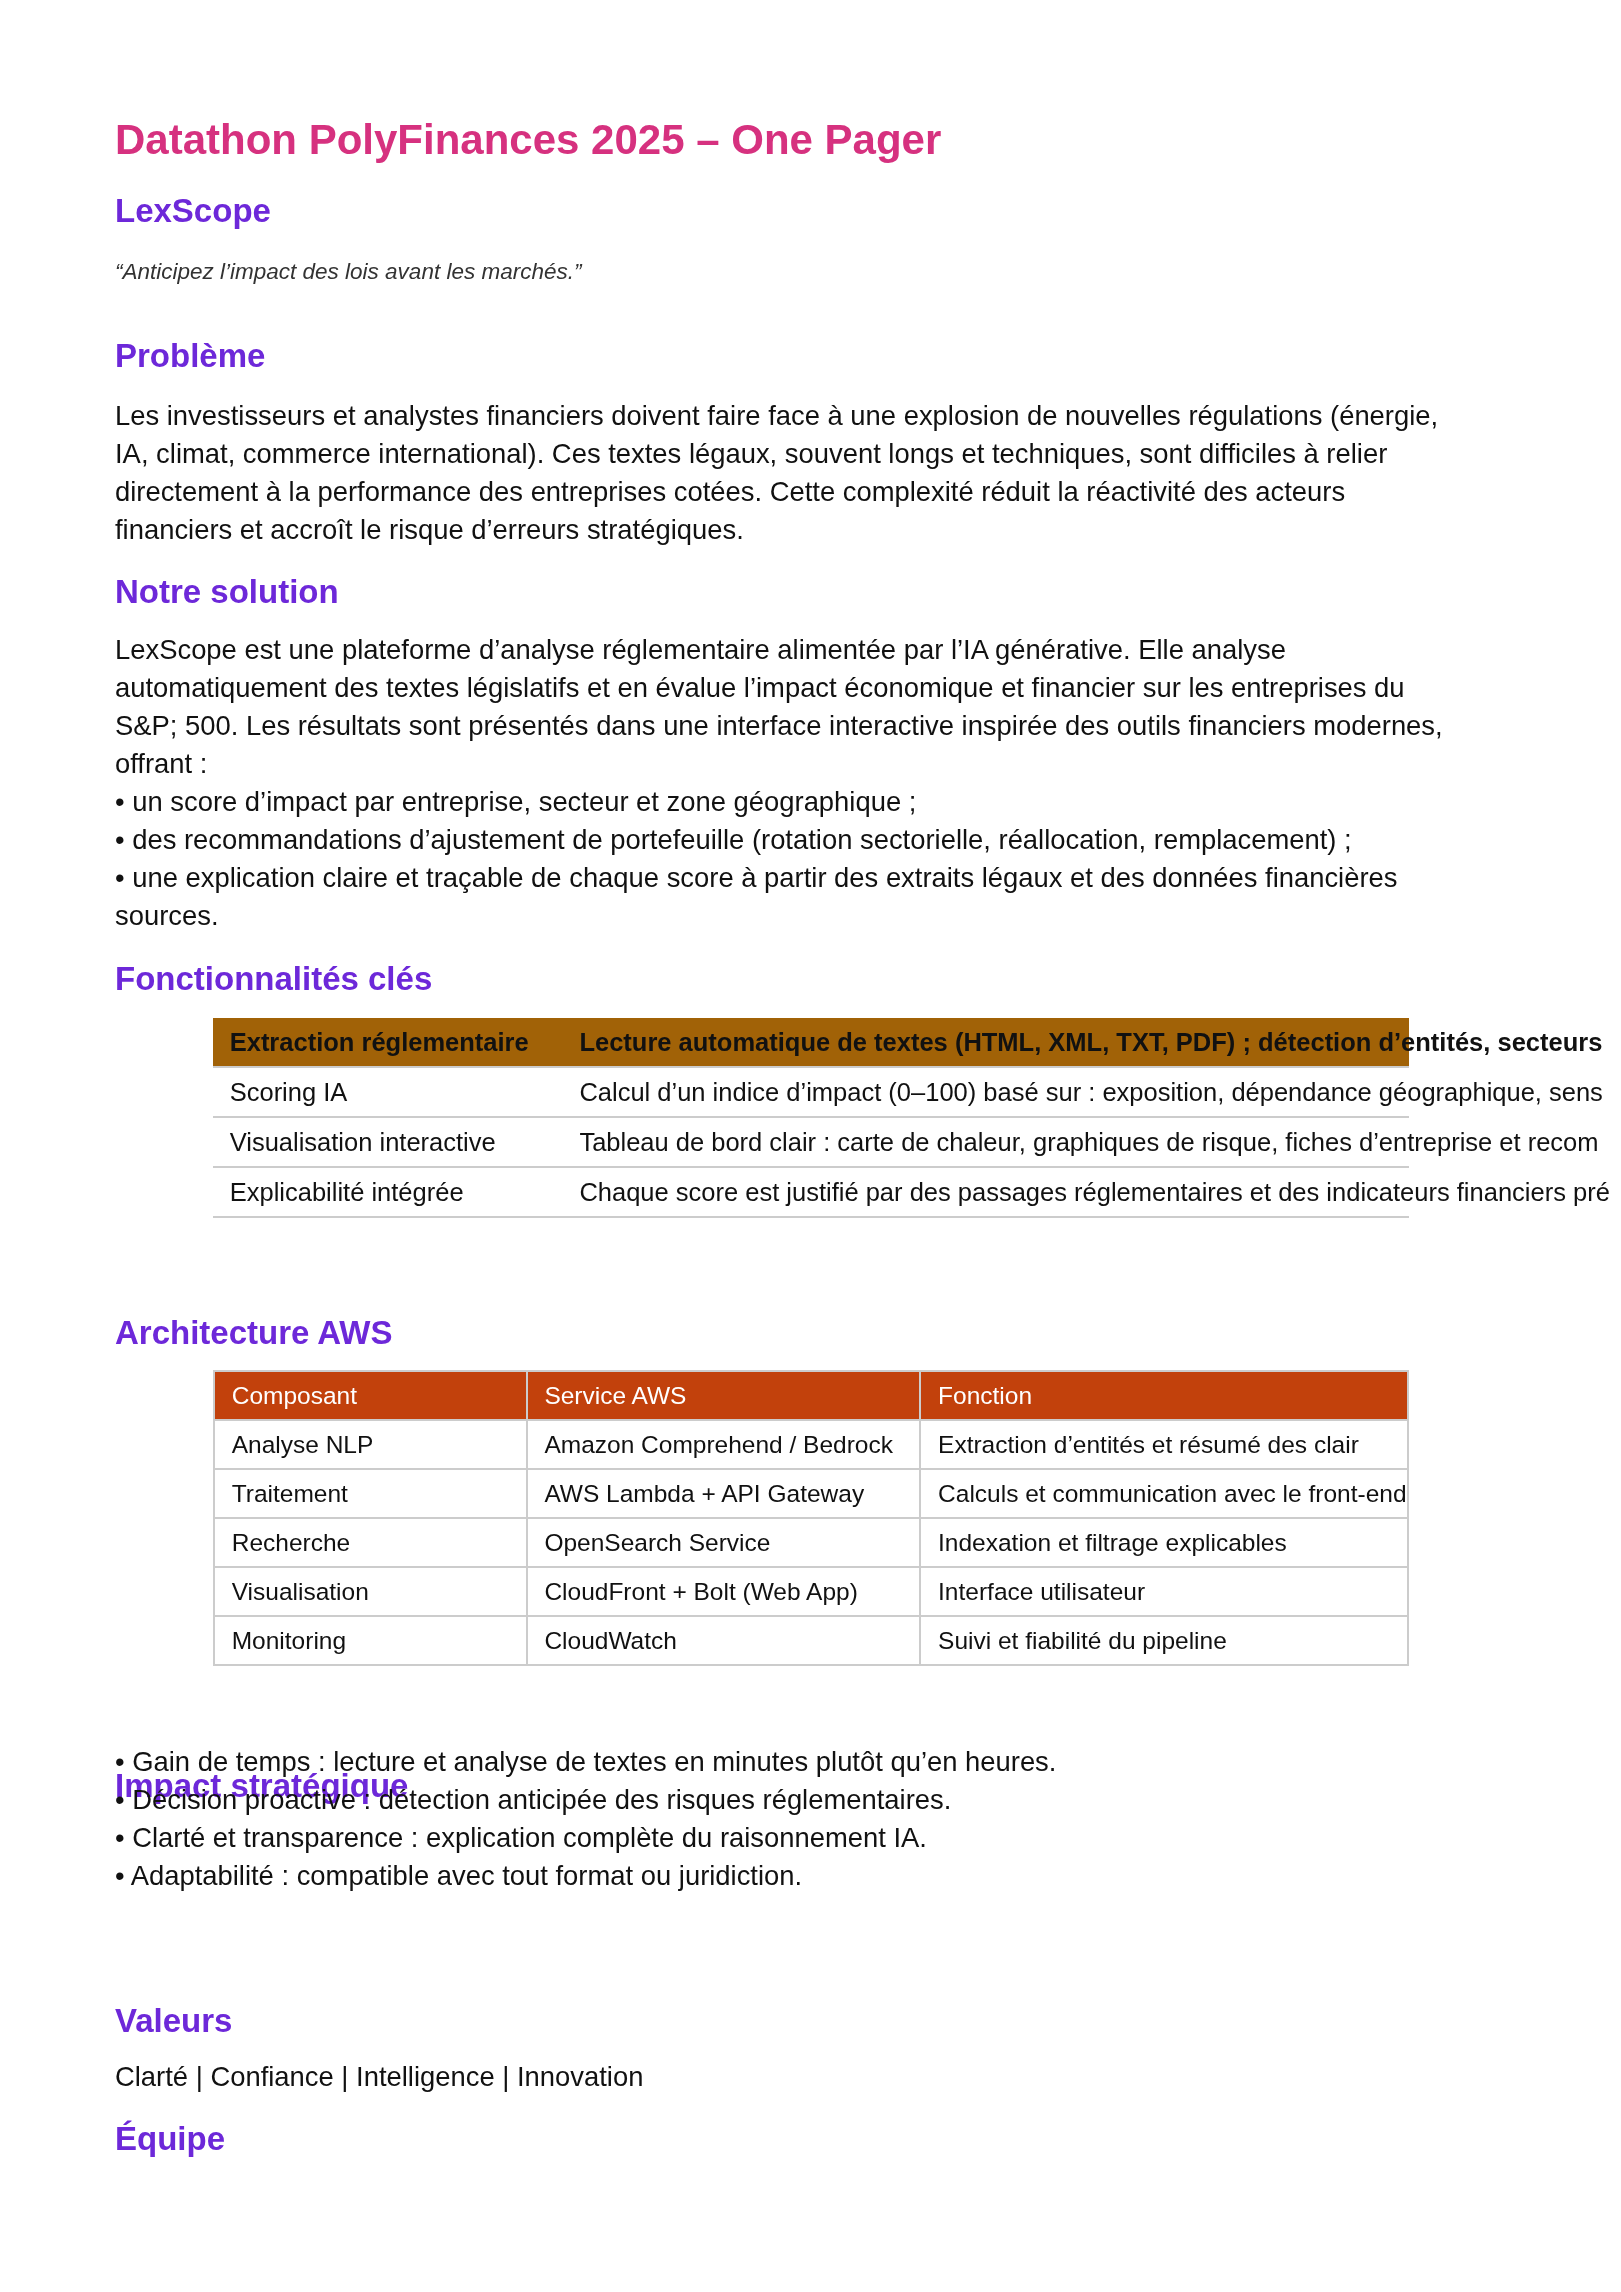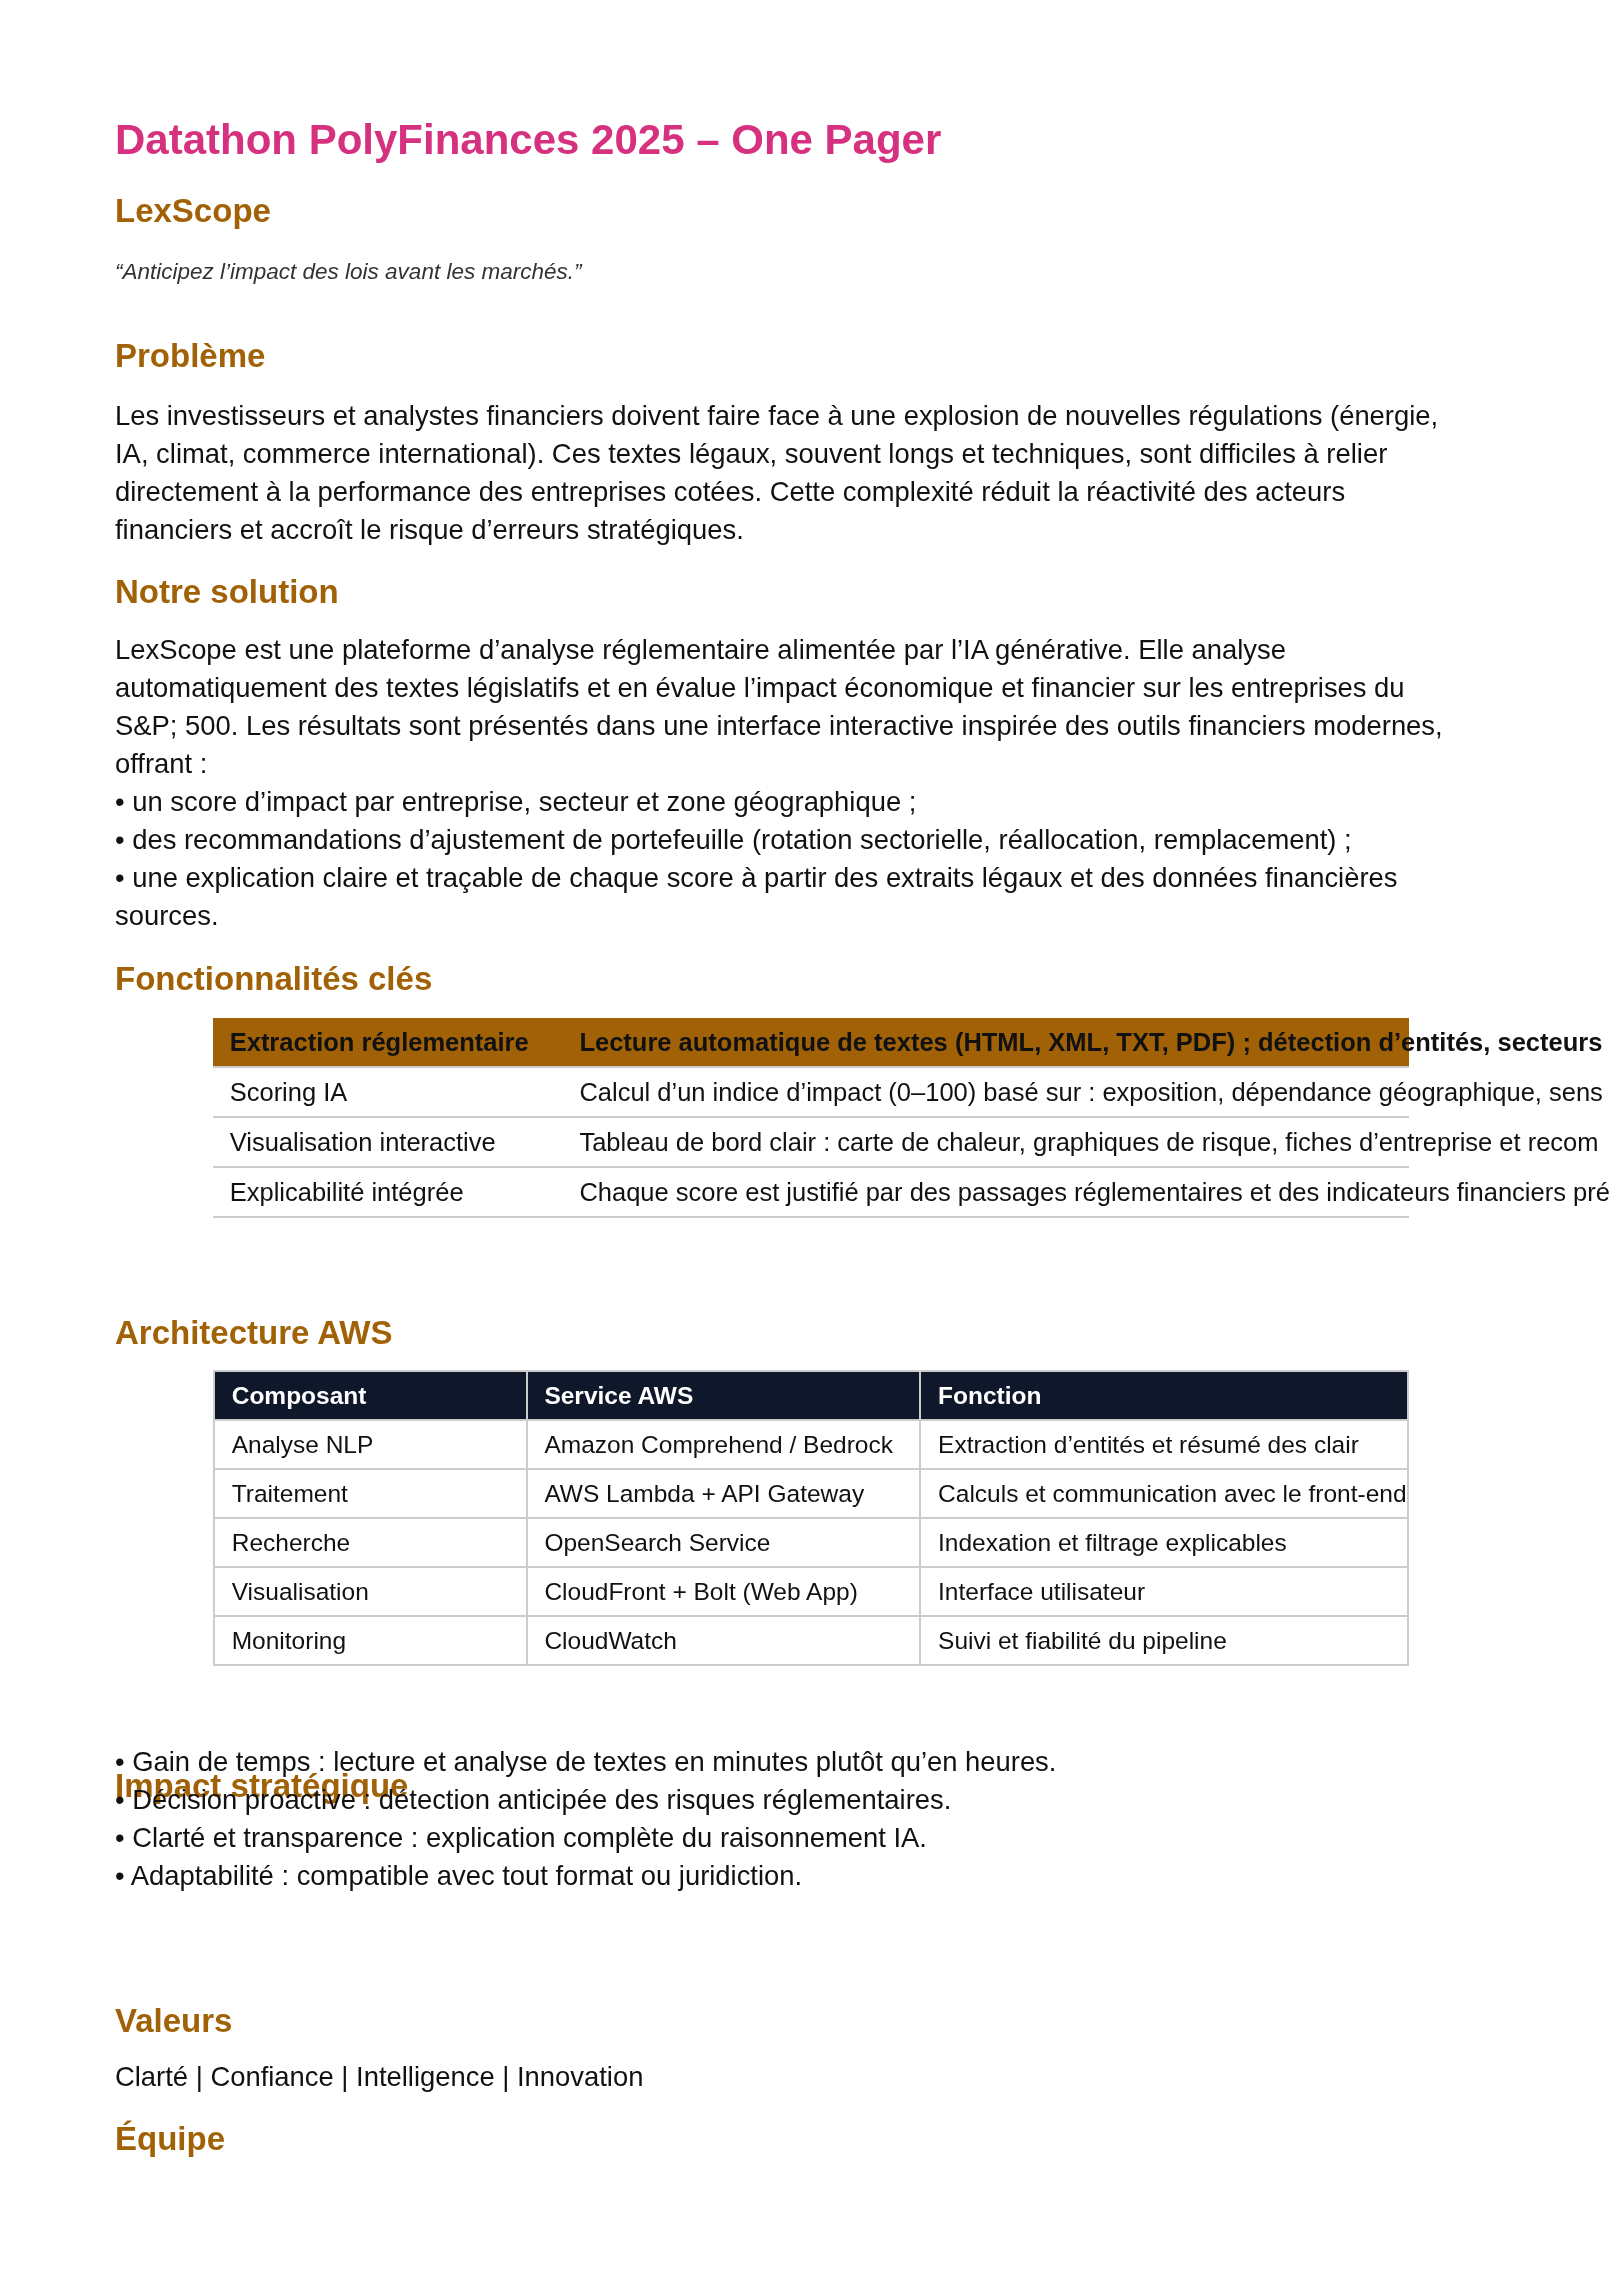--- a/index.html
+++ b/index.html
@@ -7,21 +7,21 @@
     width: 1621px; height: 2293px; position: relative; overflow: hidden;
     font-family: "Liberation Sans", sans-serif; color: #111111;
   }
   .page { position: absolute; left: 0; top: 0; width: 1621px; height: 1768px; }
   .title {
     position: absolute; left: 115px; top: 116px; margin: 0;
     font-size: 42px; font-weight: bold; color: #D6317F; white-space: nowrap;
   }
   .h2 {
     position: absolute; left: 115px; margin: 0;
-    font-size: 33px; font-weight: bold; color: #a16207; white-space: nowrap;
+    font-size: 33px; font-weight: bold; color: #6d28d9; white-space: nowrap;
   }
   .tagline {
     position: absolute; left: 115px; top: 259px; margin: 0;
     font-size: 22.5px; font-style: italic; color: #333333; white-space: nowrap;
   }
   .para {
     position: absolute; left: 115px; width: 1411px; margin: 0;
     font-size: 27.4px; line-height: 38px; color: #111111;
   }
   .para .line { display: block; white-space: nowrap; }
@@ -38,21 +38,21 @@
   .ftable tr.head td { background: #a16207; font-weight: bold; }
   
   .atable {
     position: absolute; left: 213px; top: 1370px; width: 1196px;
     border-collapse: collapse; table-layout: fixed;
   }
   .atable th, .atable td {
     height: 47px; padding: 0 0 0 16.7px; text-align: left; font-size: 24.5px;
     white-space: nowrap; border: 2px solid #cccccc; vertical-align: middle;
   }
-  .atable th { background: #0f172a; color: #ffffff; font-weight: bold; border-color: #cccccc; }
+  .atable th { background: #c2410c; color: #ffffff; font-weight: normal; border-color: #cccccc; }
   .atable .col1 { width: 294px; }
   .atable .col2 { width: 375px; }
   .bullets { position: absolute; left: 115px; margin: 0; font-size: 27.4px; line-height: 38px; }
   .bullets .line { display: block; white-space: nowrap; }
 </style>
 </head>
 <body>
 
 <div class="page">
 

